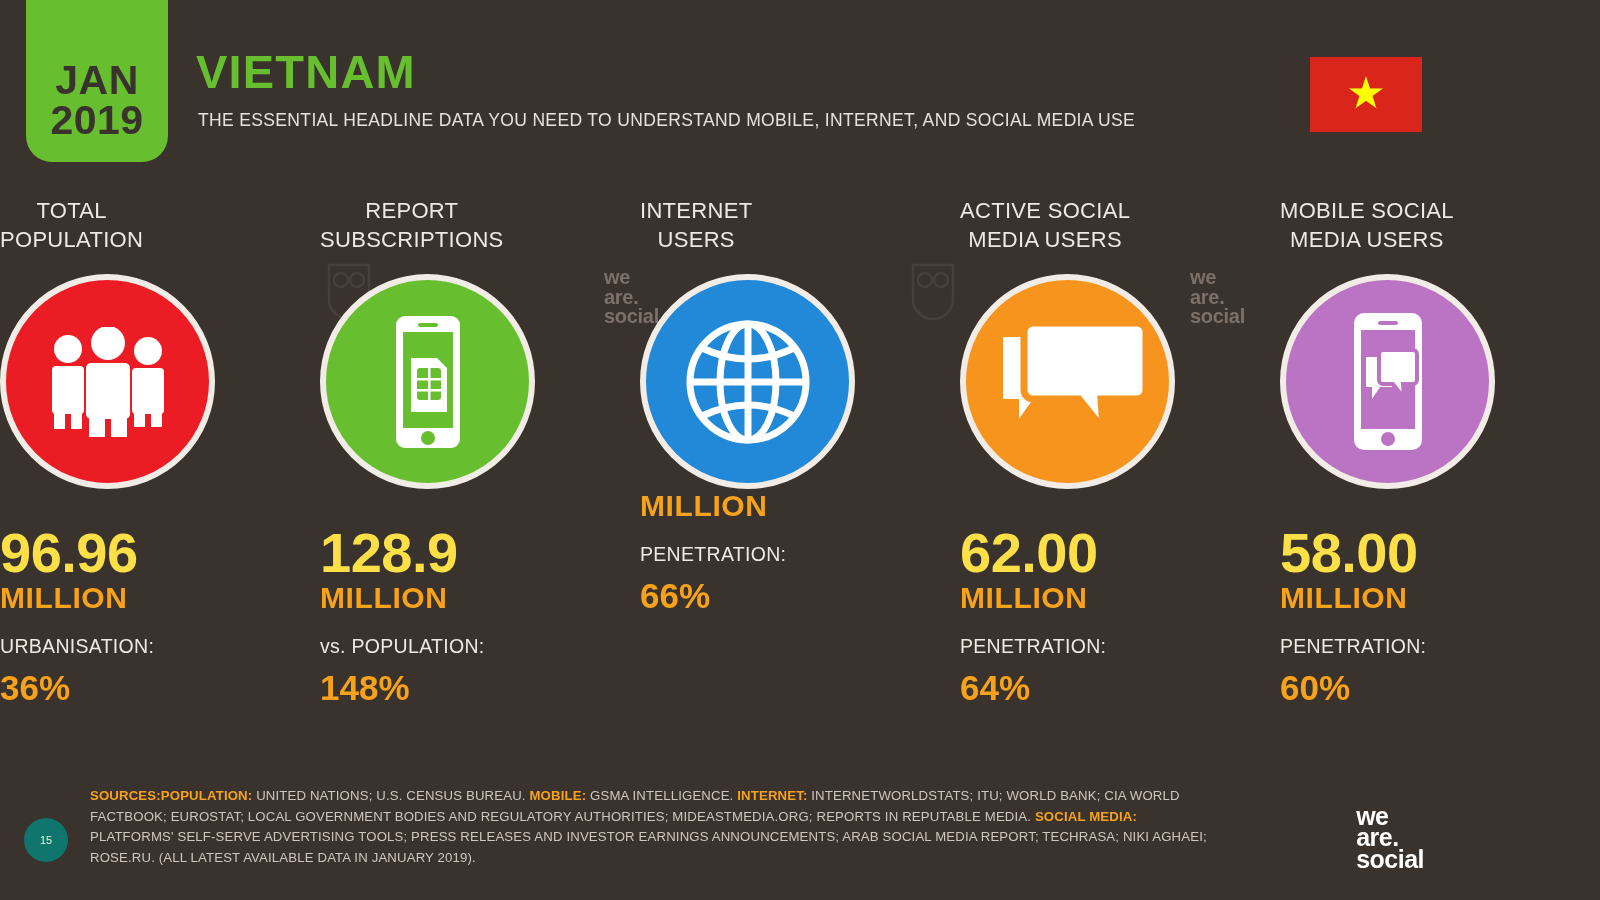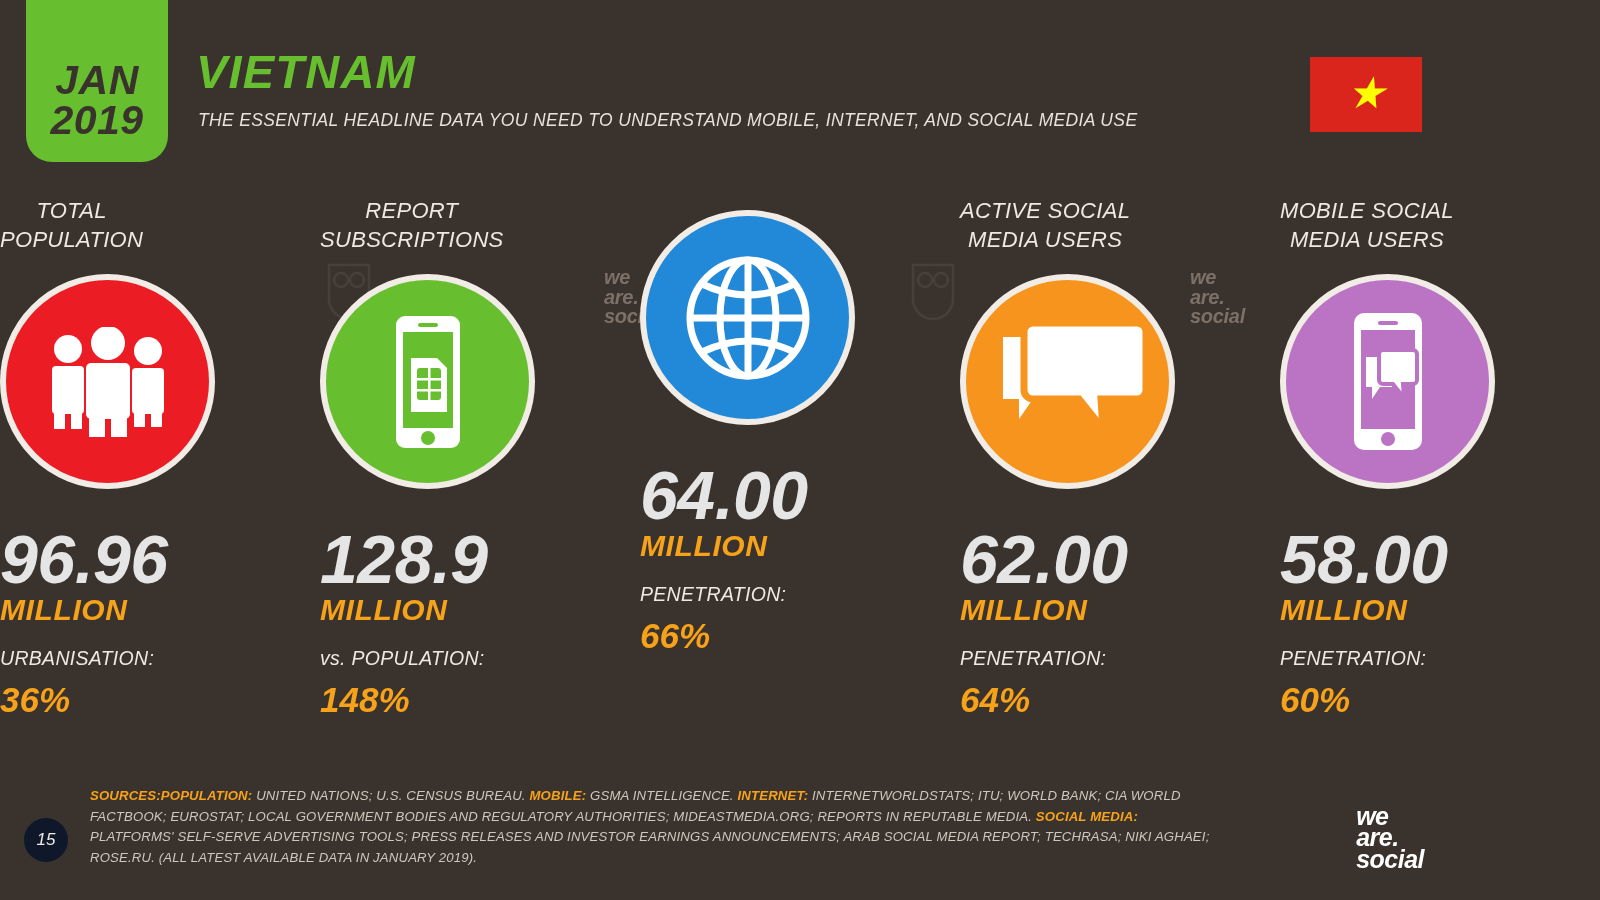--- a/index.html
+++ b/index.html
@@ -6,21 +6,20 @@
   html, body {
     width: 1600px; height: 900px;
     background: #3a322c;
     font-family: "Liberation Sans", sans-serif;
     overflow: hidden;
   }
   .slide {
     position: relative;
     width: 1452px; height: 900px;
     background: #3a322c;
-    font-style: italic;
   }
 
   
   .date-badge {
     position: absolute; left: 26px; top: -28px;
     width: 142px; height: 190px;
     background: #67bf2f;
     border-radius: 0 0 26px 26px;
     display: flex; flex-direction: column;
     align-items: center; justify-content: flex-end;
@@ -74,21 +73,21 @@
     display: flex; align-items: center; justify-content: center;
     position: relative; z-index: 2;
   }
   .c-red    { background: #ec1c24; }
   .c-green  { background: #67bf2f; }
   .c-blue   { background: #2288d8; }
   .c-orange { background: #f7941e; }
   .c-purple { background: #bb74c4; }
 
   .bignum {
-    color: #e5e5e5; font-size: 68px; font-weight: 700;
+    color: #fde047; font-size: 56px; font-weight: 700;
     line-height: 1; margin-top: 36px; letter-spacing: -0.5px;
   }
   .unit {
     color: #f7a21b; font-size: 30px; font-weight: 700;
     line-height: 1; margin-top: 2px; letter-spacing: 0.6px;
   }
   .sublabel {
     color: #efe9e2; font-size: 19.5px; margin-top: 22px;
     letter-spacing: 0.3px;
   }
@@ -105,22 +104,22 @@
   .wm-was {
     position: absolute; top: 268px;
     color: #7c7169; font-size: 20px; font-weight: 700;
     line-height: 0.98; letter-spacing: -0.3px;
   }
 
   
   .page-badge {
     position: absolute; left: 24px; bottom: 38px;
     width: 44px; height: 44px; border-radius: 50%;
-    background: #0f172a; color: #efe9e2;
-    font-size: 17px; display: flex;
+    background: #0f766e; color: #efe9e2;
+    font-size: 11px; display: flex;
     align-items: center; justify-content: center;
   }
   .sources {
     position: absolute; left: 90px; bottom: 32px;
     width: 1120px;
     font-size: 13.2px; line-height: 1.55;
     color: #cfc6bd; letter-spacing: 0.15px;
   }
   .sources b { color: #f7a21b; font-weight: 700; }
   .sources .k { color: #f7a21b; font-weight: 600; }
@@ -204,33 +203,36 @@
           <rect x="60" y="56" width="2.5" height="32" fill="#fff"></rect>
         </svg>
       </div>
       <div class="bignum">128.9</div>
       <div class="unit">MILLION</div>
       <div class="sublabel">vs. POPULATION:</div>
       <div class="subvalue">148%</div>
     </div>
 
     <div class="col">
+      <div class="col-head">
+        <div>INTERNET</div>
+        <div>USERS</div>
+      </div>
       <div class="circle c-blue">
         <svg width="140" height="140" viewBox="0 0 140 140">
           <g fill="none" stroke="#fff" stroke-width="7">
             <circle cx="70" cy="70" r="58"></circle>
             <ellipse cx="70" cy="70" rx="28" ry="58"></ellipse>
             <line x1="12" y1="70" x2="128" y2="70"></line>
             <path d="M24 36 Q70 58 116 36"></path>
             <path d="M24 104 Q70 82 116 104"></path>
             <line x1="70" y1="12" x2="70" y2="128"></line>
           </g>
         </svg>
       </div>
-      <div class="bignum">64.00</div>
       <div class="unit">MILLION</div>
       <div class="sublabel">PENETRATION:</div>
       <div class="subvalue">66%</div>
     </div>
 
     <div class="col">
       <div class="col-head">
         <div>ACTIVE SOCIAL</div>
         <div>MEDIA USERS</div>
       </div>

